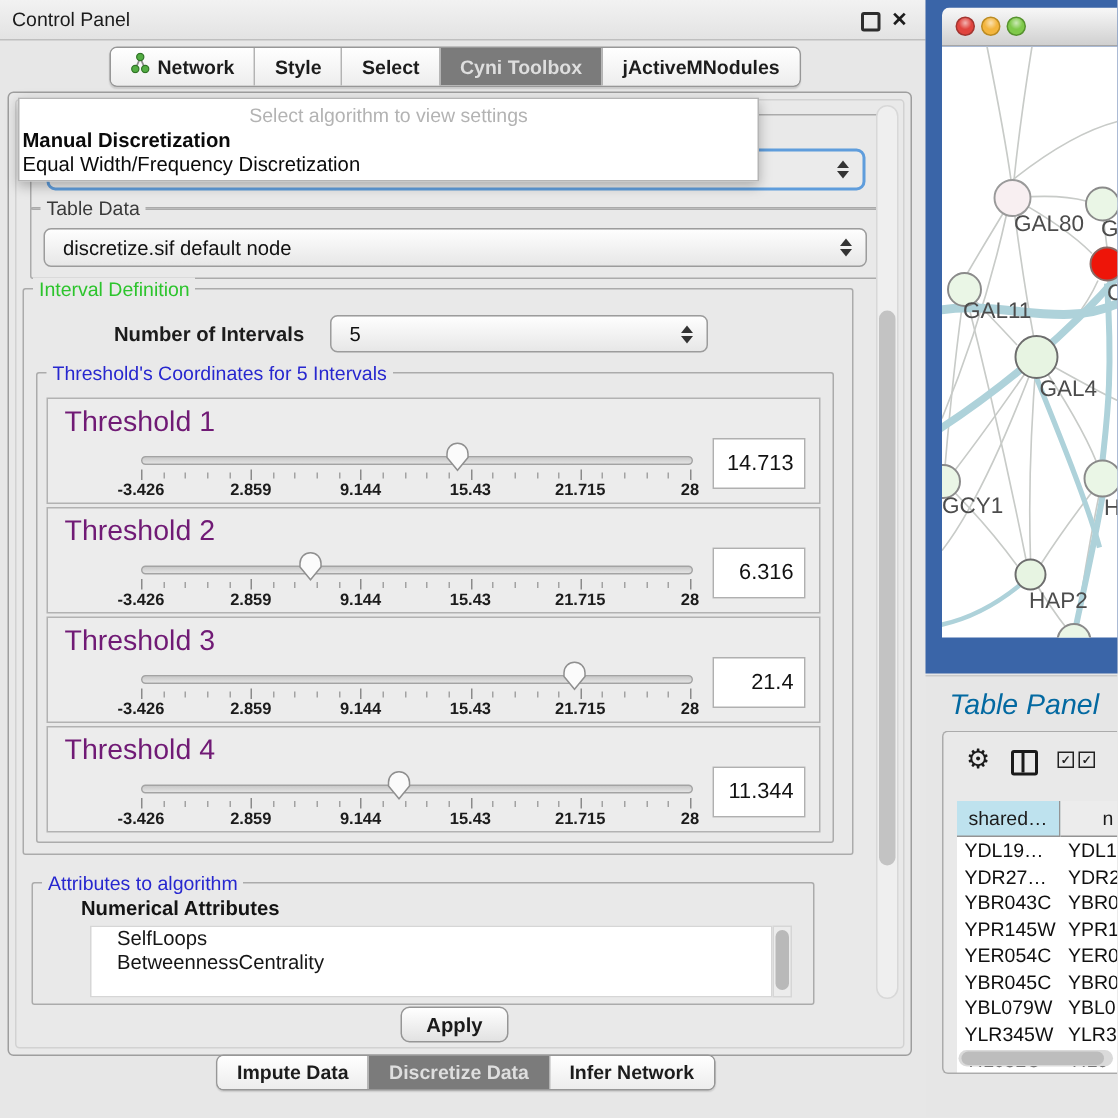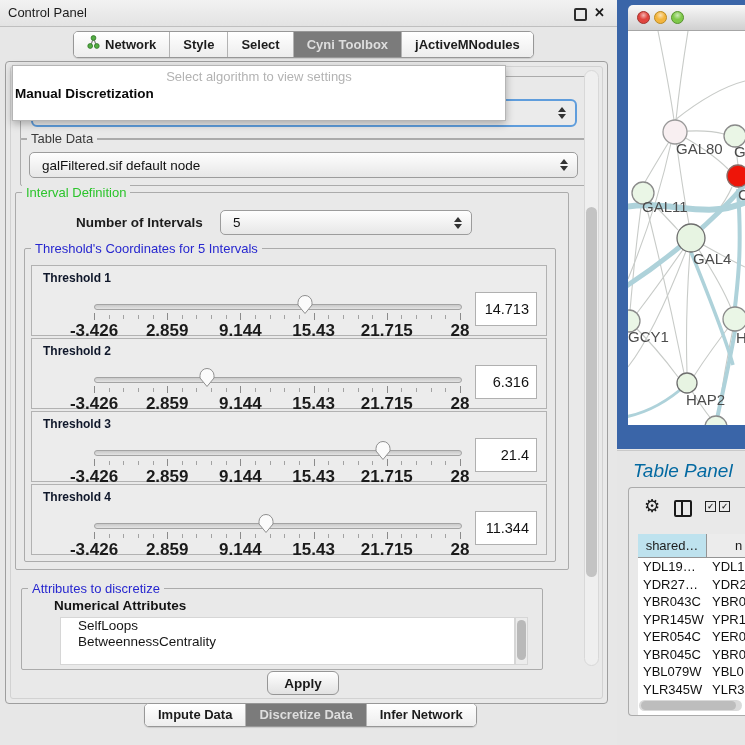--- a/index.html
+++ b/index.html
@@ -40,28 +40,28 @@
   .spinner .dn{border-top:5px solid #333;}
   .combo-focused{position:absolute;border:2px solid #5f9ddc;border-radius:6px;background:#ebebeb;box-sizing:border-box;}
   
   #algo-popup{position:absolute;left:12px;top:65px;width:492px;height:54px;background:#ffffff;
               border:1px solid #b5b5b5;box-shadow:0 3px 8px rgba(0,0,0,.28);z-index:30;}
   #algo-popup .ph{position:absolute;left:0;right:0;top:3px;text-align:center;font-size:13px;color:#b3b3b3;}
   #algo-popup .opt1{position:absolute;left:2px;top:20px;font-size:13.5px;font-weight:bold;color:#0a0a0a;}
   #algo-popup .opt2{position:absolute;left:2px;top:36px;font-size:13.5px;color:#0a0a0a;}
   
   .tbox{position:relative;width:516px;height:71px;margin-bottom:2px;background:#ececec;border:1px solid #b2b2b2;box-sizing:border-box;}
-  .tbox .tlabel{position:absolute;left:11px;top:5px;font-size:12px;font-weight:bold;color:#0f172a;}
+  .tbox .tlabel{position:absolute;left:11px;top:5px;font-size:19px;font-weight:normal;color:#701a75;}
   .tbox .track{position:absolute;left:62px;top:38px;width:366px;height:4px;border:1px solid #a3a3a3;border-radius:3px;
                background:linear-gradient(#c9c9c9,#e3e3e3);}
   .tbox .thumb{position:absolute;top:28px;}
   .tbox .tick{position:absolute;width:1px;background:#8a8a8a;}
   .tbox .tick.major{top:47px;height:7px;}
   .tbox .tick.minor{top:49px;height:4px;background:#a2a2a2;}
-  .tbox .ticklabel{position:absolute;top:55px;transform:translateX(-50%);font-size:17px;font-weight:bold;color:#1b1b1b;white-space:nowrap;}
+  .tbox .ticklabel{position:absolute;top:55px;transform:translateX(-50%);font-size:11px;font-weight:bold;color:#1b1b1b;white-space:nowrap;}
   .tbox .valbox{position:absolute;right:9px;top:26px;width:62px;height:34px;background:#fff;border:1px solid #b0b0b0;
                 font-size:14.5px;color:#111;display:flex;align-items:center;justify-content:flex-end;padding-right:7px;box-sizing:border-box;}
   
   .attr-title{position:absolute;left:32px;top:9px;font-size:13.5px;font-weight:bold;color:#141414;}
   .attr-list{position:absolute;left:38px;top:28px;width:455px;height:48px;background:#fff;overflow:hidden;border:1px solid #d6d6d6;box-sizing:border-box;}
   .attr-item{font-size:13.5px;color:#151515;padding-left:17px;line-height:16px;white-space:nowrap;}
   .attr-vscroll{position:absolute;left:493px;top:28px;width:13px;height:48px;background:#ececec;border:1px solid #d6d6d6;box-sizing:border-box;}
   .attr-vscroll .thumbv{position:absolute;left:1px;top:2px;width:9px;height:40px;background:#b9b9b9;border-radius:5px;}
   
   .vscroll{position:absolute;right:8px;top:8px;width:15px;height:596px;background:#efefef;border:1px solid #d8d8d8;border-radius:8px;box-sizing:border-box;}
@@ -142,21 +142,21 @@
         <div class="spinner">
             <i class="up"></i>
             <i class="dn"></i>
           </div>
       </div>
     </div>
 
     <div class="group" style="left:14px;top:76px;width:567px;height:46px;">
       <span class="legend dark">Table Data</span>
       <div class="combo" style="left:8px;top:13px;width:549px;height:26px;">
-        <span>galFiltered.sif default node</span>
+        <span>discretize.sif default node</span>
         <div class="spinner">
             <i class="up"></i>
             <i class="dn"></i>
           </div>
       </div>
     </div>
 
     <div class="group" style="left:9px;top:130px;width:552px;height:376px;">
       <span class="legend green">Interval Definition</span>
       <span style="position:absolute;left:60px;top:22px;font-size:13.5px;font-weight:bold;">Number of Intervals</span>
@@ -328,39 +328,40 @@
               <div class="thumb" style="left: 225.017px;"><svg width="18" height="21" viewBox="0 0 18 21">
                   <path d="M2 8.5 a7 7 0 0 1 14 0 l0 2.5 L9 19.5 L2 11 Z" fill="#fbfbfb" stroke="#8f8f8f" stroke-width="1"></path>
                 </svg></div>
               <div class="valbox">11.344</div>
             </div>
           </div>
       </div>
     </div>
 
     <div class="group" style="left:15px;top:526px;width:520px;height:80px;">
-      <span class="legend blue">Attributes to discretize</span>
+      <span class="legend blue">Attributes to algorithm</span>
       <span class="attr-title">Numerical Attributes</span>
       <div class="attr-list" id="attr-list">
           <div class="attr-item">SelfLoops</div>
           <div class="attr-item">BetweennessCentrality</div>
         </div>
       <div class="attr-vscroll">
           <div class="thumbv"></div>
         </div>
     </div>
 
     <div class="vscroll">
         <div class="thumbv"></div>
       </div>
   </div>
 
   <div id="algo-popup">
     <div class="ph">Select algorithm to view settings</div>
     <div class="opt1">Manual Discretization</div>
+    <div class="opt2">Equal Width/Frequency Discretization</div>
   </div>
 
   <div class="apply-btn">Apply</div>
 
   <div id="bottom-tabs" class="seg-group">
       <div class="seg">
         <span>Impute Data</span>
       </div>
       <div class="seg selected">
         <span>Discretize Data</span>

